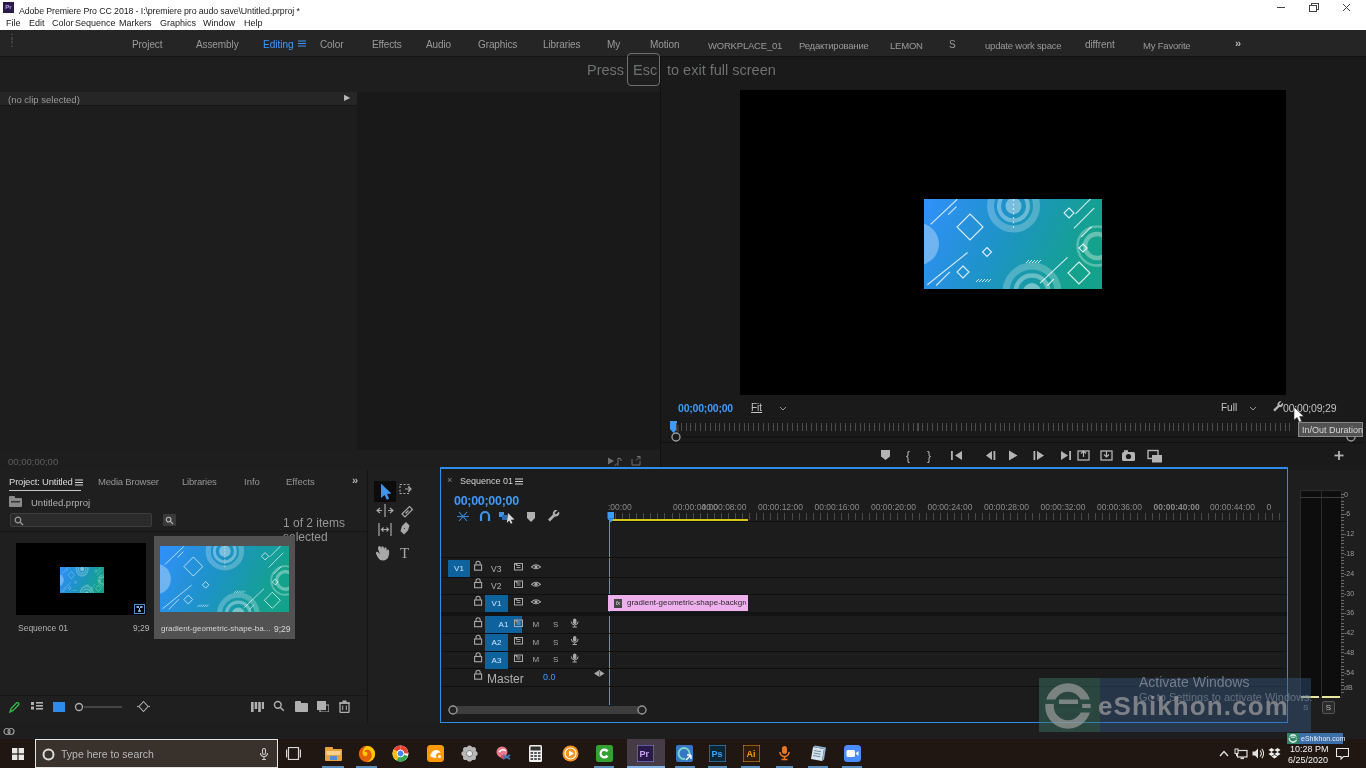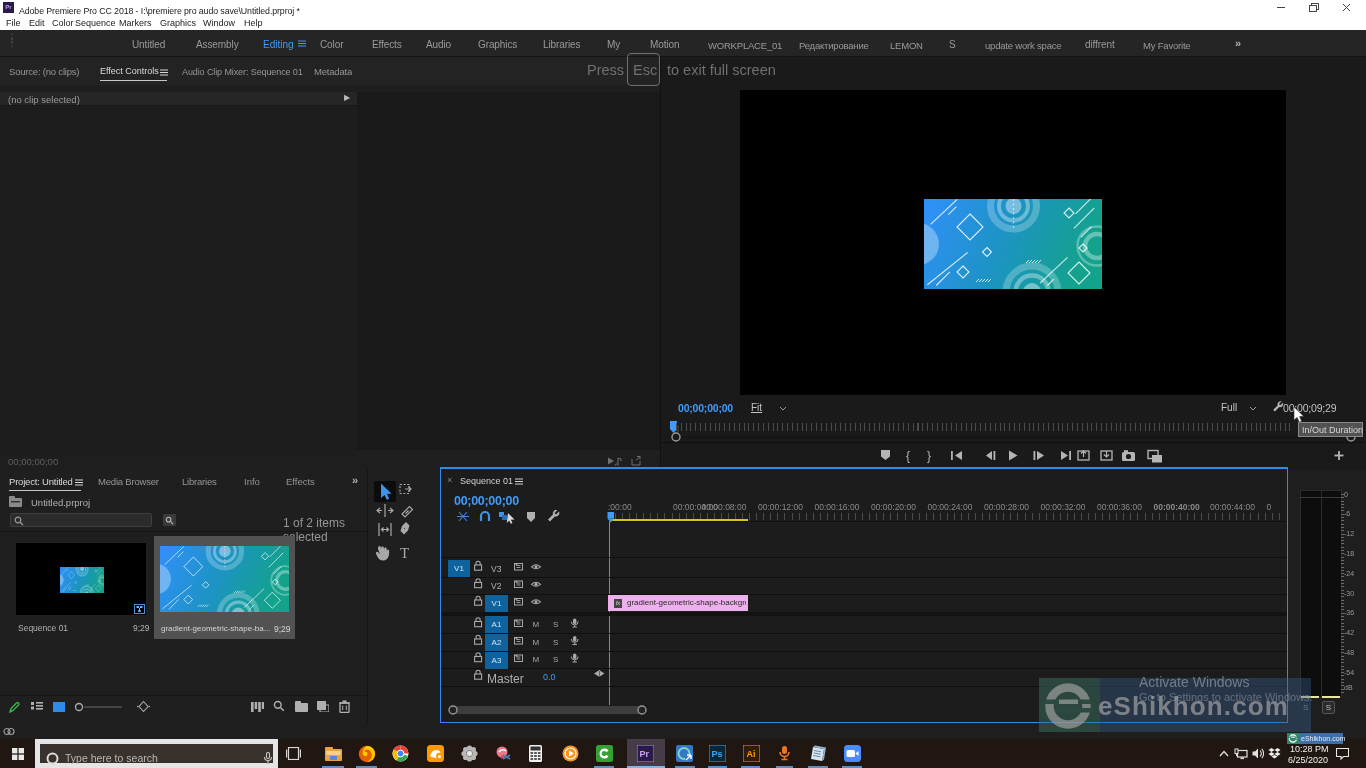--- a/index.html
+++ b/index.html
@@ -84,21 +84,21 @@
   <span class="abs" style="left:52px;top:2px;">Color</span>
   <span class="abs" style="left:75px;top:2px;">Sequence</span>
   <span class="abs" style="left:119px;top:2px;">Markers</span>
   <span class="abs" style="left:160px;top:2px;">Graphics</span>
   <span class="abs" style="left:203px;top:2px;">Window</span>
   <span class="abs" style="left:244px;top:2px;text-align:center;">Help</span>
 </div>
 
 <div class="abs" style="left:0;top:30px;width:1366px;height:27px;background:#252525;border-bottom:1px solid #131313;">
   <div class="abs" style="left:7px;top:5px;width:4px;height:16px;color:#606060;font-size:10px;line-height:5px;">⋮<br>⋮</div>
-  <div class="tabtxt abs" style="left:132px;top:9px;">Untitled</div>
+  <div class="tabtxt abs" style="left:132px;top:9px;">Project</div>
   <div class="tabtxt abs" style="left:196px;top:9px;">Assembly</div>
   <div class="abs" style="left:263px;top:9px;font-size:10px;color:#3f9bfa;">Editing</div>
   <svg class="abs" style="left:298px;top:10px;" width="8" height="7" viewBox="0 0 8 7">
         <g stroke="#3f9bfa" stroke-width="1">
           <line x1="0" y1="1" x2="8" y2="1"></line>
           <line x1="0" y1="3.5" x2="8" y2="3.5"></line>
           <line x1="0" y1="6" x2="8" y2="6"></line>
         </g>
       </svg>
   <div class="tabtxt abs" style="left:320px;top:9px;">Color</div>
@@ -113,34 +113,20 @@
   <div class="abs" style="left:890px;top:9.5px;font-size:9.5px;color:#9a9a9a;letter-spacing:-0.2px;">LEMON</div>
   <div class="tabtxt abs" style="left:949px;top:9px;">S</div>
   <div class="abs" style="left:985px;top:9.5px;font-size:9.5px;color:#9a9a9a;letter-spacing:-0.2px;">update work space</div>
   <div class="tabtxt abs" style="left:1085px;top:9px;">diffrent</div>
   <div class="abs" style="left:1143px;top:9.5px;font-size:9.5px;color:#9a9a9a;letter-spacing:-0.2px;">My Favorite</div>
   <div class="abs" style="left:1235px;top:7px;font-size:11px;color:#b5b5b5;font-weight:bold;">»</div>
 </div>
 
 <div class="abs" style="left:0;top:57px;width:660px;height:413px;background:#1e1e1e;">
 
-  <div class="abs" style="left:0;top:0;width:660px;height:28px;background:#232323;">
-    <div class="abs" style="left:9px;top:9px;font-size:9.5px;color:#969696;letter-spacing:-0.2px;">Source: (no clips)</div>
-    <div class="abs" style="left:100px;top:9px;font-size:9px;color:#dadada;">Effect Controls</div>
-    <svg class="abs" style="left:160px;top:12px;" width="8" height="7" viewBox="0 0 8 7">
-          <g stroke="#dadada" stroke-width="1">
-            <line x1="0" y1="1" x2="8" y2="1"></line>
-            <line x1="0" y1="3.5" x2="8" y2="3.5"></line>
-            <line x1="0" y1="6" x2="8" y2="6"></line>
-          </g>
-        </svg>
-    <div class="abs" style="left:100px;top:23px;width:67px;height:1px;background:#c8c8c8;"></div>
-    <div class="abs" style="left:182px;top:9.5px;font-size:9px;color:#969696;letter-spacing:-0.1px;">Audio Clip Mixer: Sequence 01</div>
-    <div class="abs" style="left:314px;top:9px;font-size:9.5px;color:#969696;letter-spacing:-0.2px;">Metadata</div>
-  </div>
 
   <div class="abs" style="left:0;top:35px;width:357px;height:14px;background:#262626;border-bottom:1px solid #161616;">
     <div class="abs" style="left:8px;top:2px;font-size:9.5px;color:#9a9a9a;">(no clip selected)</div>
     <div class="abs" style="left:344px;top:1px;font-size:8px;color:#bbb;">▶</div>
   </div>
   <div class="abs" style="left:0;top:49px;width:357px;height:344px;background:#1d1d1d;"></div>
   <div class="abs" style="left:357px;top:35px;width:303px;height:358px;background:#191919;"></div>
 
   <div class="abs" style="left:8px;top:399px;font-size:9.5px;color:#5f5f5f;">00;00;00;00</div>
   <svg class="abs" style="left:608px;top:399px;" width="34" height="10" viewBox="0 0 34 10">
@@ -437,21 +423,21 @@
   <div class="abs" style="left:0;top:108px;width:846px;height:1px;background:#0f0f0f;"></div>
   <div class="abs" style="left:0;top:125px;width:846px;height:1px;background:#0f0f0f;"></div>
   <div class="abs" style="left:0;top:143px;width:846px;height:4px;background:#131313;"></div>
   <div class="abs" style="left:0;top:164px;width:846px;height:1px;background:#0f0f0f;"></div>
   <div class="abs" style="left:0;top:182px;width:846px;height:1px;background:#0f0f0f;"></div>
   <div class="abs" style="left:0;top:199px;width:846px;height:1px;background:#0f0f0f;"></div>
   <div class="abs" style="left:0;top:217px;width:846px;height:1px;background:#0f0f0f;"></div>
 
   <div class="abs" style="left:7px;top:91px;width:22px;height:17px;background:#0e639e;color:#cfe3f5;font-size:8px;text-align:center;line-height:17px;">V1</div>
   <div class="abs" style="left:44px;top:126px;width:23px;height:17px;background:#0e639e;color:#cfe3f5;font-size:8px;text-align:center;line-height:17px;">V1</div>
-  <div class="abs" style="left:44px;top:147px;width:23px;height:17px;background:#0e639e;color:#cfe3f5;font-size:8px;text-align:center;line-height:17px;">A1</div>
+  <div class="abs" style="left:44px;top:147px;width:37px;height:17px;background:#0e639e;color:#cfe3f5;font-size:8px;text-align:center;line-height:17px;">A1</div>
   <div class="abs" style="left:44px;top:165px;width:23px;height:17px;background:#0e639e;color:#cfe3f5;font-size:8px;text-align:center;line-height:17px;">A2</div>
   <div class="abs" style="left:44px;top:183px;width:23px;height:17px;background:#0e639e;color:#cfe3f5;font-size:8px;text-align:center;line-height:17px;">A3</div>
   <div class="abs" style="left:50px;top:95px;font-size:8.5px;color:#b0b0b0;">V3</div>
   <div class="abs" style="left:50px;top:112px;font-size:8.5px;color:#b0b0b0;">V2</div>
   <div class="abs" style="left:46px;top:203px;font-size:12px;color:#b0b0b0;">Master</div>
   <div class="abs" style="left:102px;top:203px;font-size:9px;color:#3f9bfa;">0.0</div>
   <svg class="abs" style="left:0;top:88px;" width="167" height="130" viewBox="0 0 167 130">
     <g id="lk">
       <path d="M35 8 L35 6.3 A2.1 2.1 0 0 1 39.2 6.3 L39.2 8" fill="none" stroke="#a8a8a8" stroke-width="1.1"></path>
       <rect x="33.6" y="8" width="7" height="5.2" fill="none" stroke="#a8a8a8" stroke-width="1.1"></rect>
@@ -562,21 +548,21 @@
   <div class="abs" style="left:2px;top:1.5px;font-size:7px;color:#e8eef5;white-space:nowrap;">eShikhon.com</div>
 </div>
 
 <div class="abs" style="left:0;top:739px;width:1366px;height:29px;background:#201712;" id="taskbar">
   <svg class="abs" style="left:12px;top:9px;" width="12" height="12" viewBox="0 0 12 12">
         <rect x="0" y="0" width="5.4" height="5.4" fill="#e8e8e8"></rect>
         <rect x="6.6" y="0" width="5.4" height="5.4" fill="#e8e8e8"></rect>
         <rect x="0" y="6.6" width="5.4" height="5.4" fill="#e8e8e8"></rect>
         <rect x="6.6" y="6.6" width="5.4" height="5.4" fill="#e8e8e8"></rect>
       </svg>
-  <div class="abs" style="left:35px;top:0;width:243px;height:29px;background:#38312c;border:5px solid #e5e5e5;">
+  <div class="abs" style="left:35px;top:0;width:243px;height:29px;background:#38312c;border:1px solid #e5e5e5;">
     <svg class="abs" style="left:6px;top:8px;" width="13" height="13">
           <circle cx="6.5" cy="6.5" r="5" fill="none" stroke="#dcdcdc" stroke-width="2"></circle>
         </svg>
     <div class="abs" style="left:25px;top:8px;font-size:10.5px;color:#b8b8b8;">Type here to search</div>
     <svg class="abs" style="left:223px;top:8px;" width="10" height="13" viewBox="0 0 10 13">
           <rect x="3.5" y="0.5" width="3" height="6" rx="1.5" fill="none" stroke="#c8c8c8" stroke-width="1.1"></rect>
           <path d="M1.5 5 a3.5 3.5 0 0 0 7 0 M5 8.8 l0 2.2 M3 11.5 h4" fill="none" stroke="#c8c8c8" stroke-width="1.1"></path>
         </svg>
   </div>
   <svg class="abs" style="left:286px;top:8px;" width="15" height="13" viewBox="0 0 15 13">

